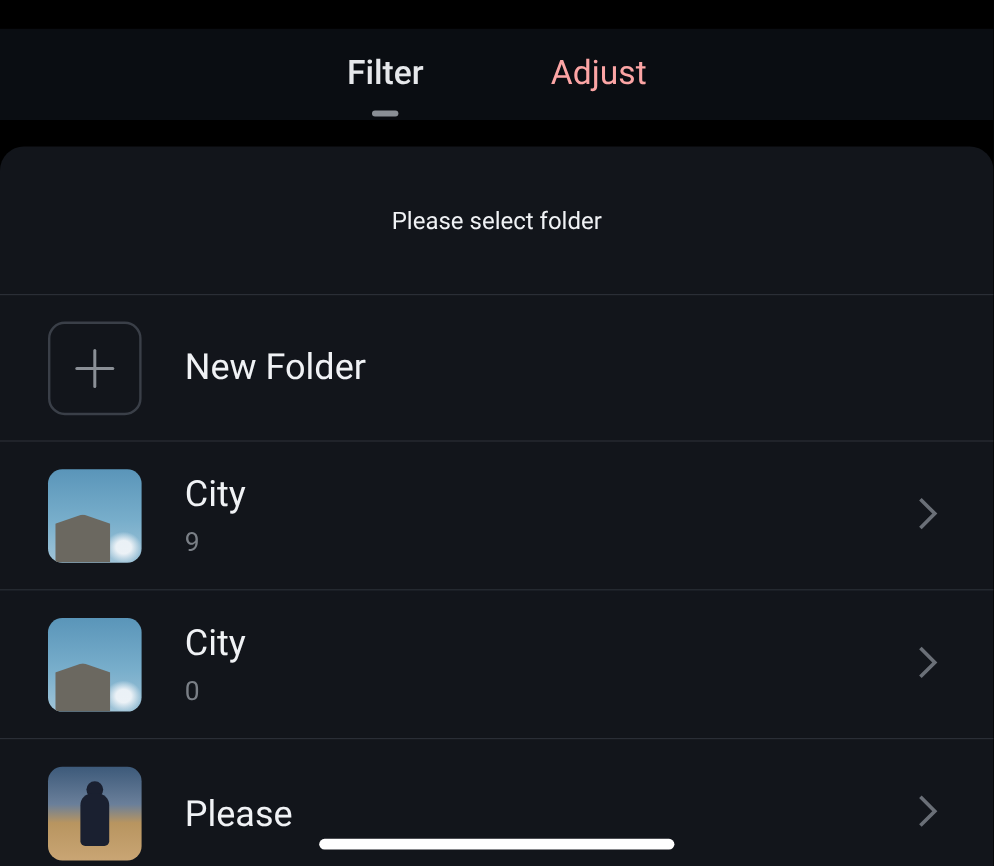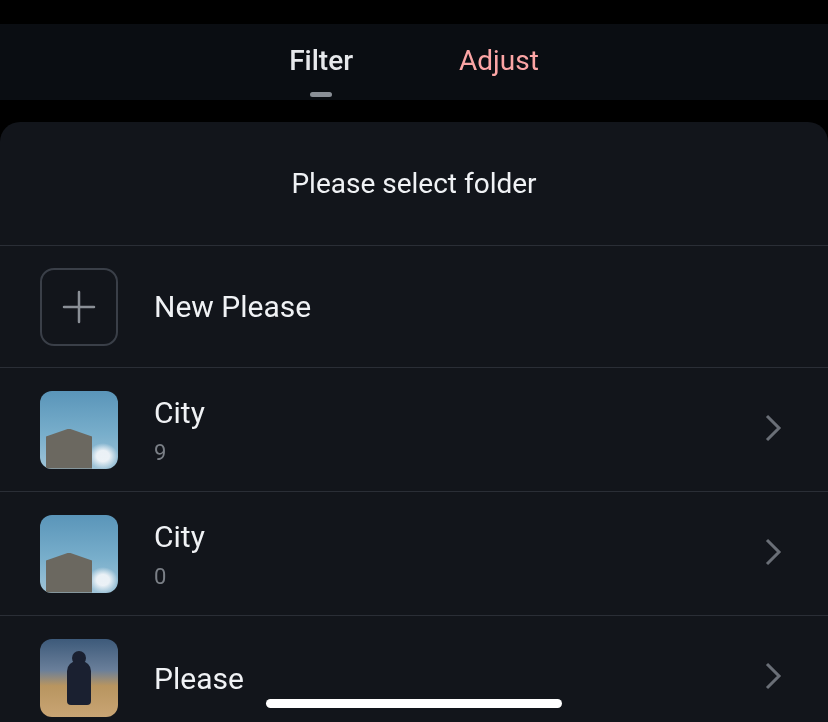--- a/index.html
+++ b/index.html
@@ -52,21 +52,21 @@
     position: relative;
   }
   .sheet-header {
     height: 124px;
     display: flex;
     align-items: center;
     justify-content: center;
     border-bottom: 1px solid #2a2e36;
   }
   .sheet-title {
-    font-size: 28px;
+    font-size: 20px;
     color: #f0f2f5;
     font-weight: 400;
   }
   .row {
     display: flex;
     align-items: center;
     padding: 24px 40px;
     border-bottom: 1px solid #2a2e36;
     cursor: pointer;
     position: relative;
@@ -200,21 +200,21 @@
   </div>
 
   <div class="row row-new">
     <div class="icon-box">
       <svg width="38" height="38" viewBox="0 0 38 38">
         <line class="plus-svg" x1="19" y1="4" x2="19" y2="34" stroke-linecap="round"></line>
         <line class="plus-svg" x1="4" y1="19" x2="34" y2="19" stroke-linecap="round"></line>
       </svg>
     </div>
     <div class="row-text">
-      <div class="row-title">New Please</div>
+      <div class="row-title">New Folder</div>
     </div>
   </div>
 
   <div class="row">
     <div class="thumb thumb-city"></div>
     <div class="row-text">
       <div class="row-title">City</div>
       <div class="row-count">9</div>
     </div>
     <div class="chevron">

